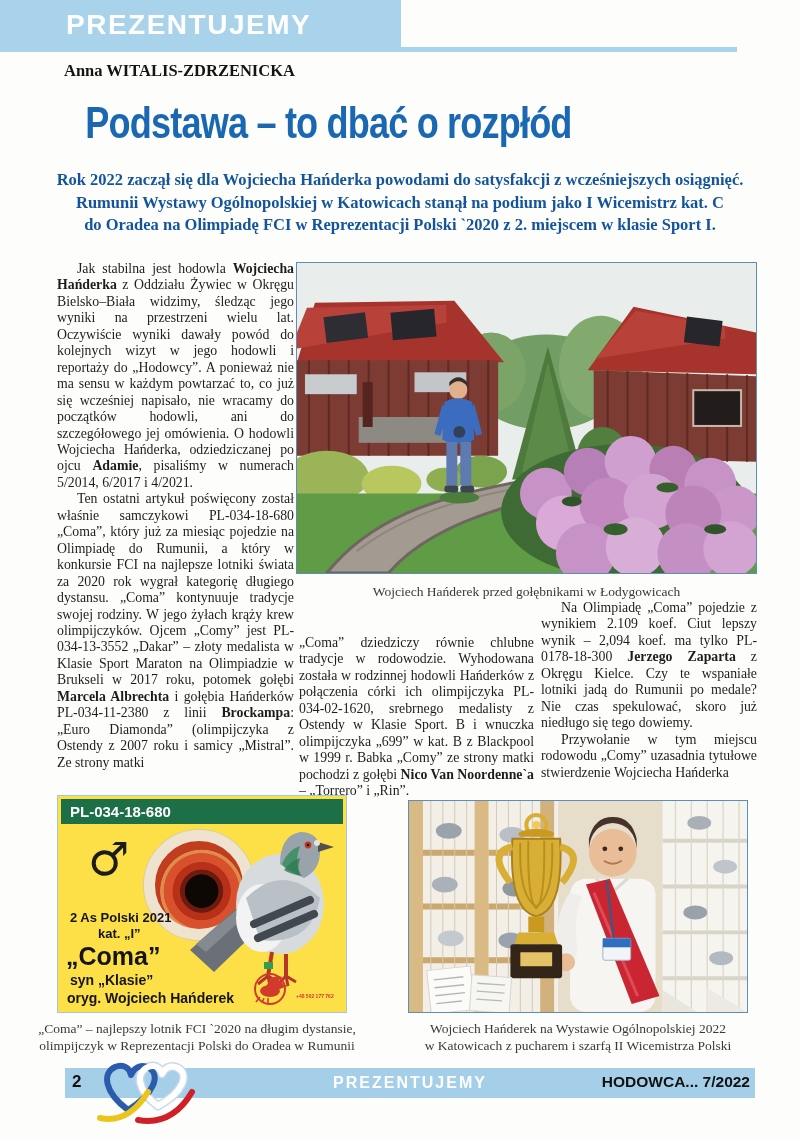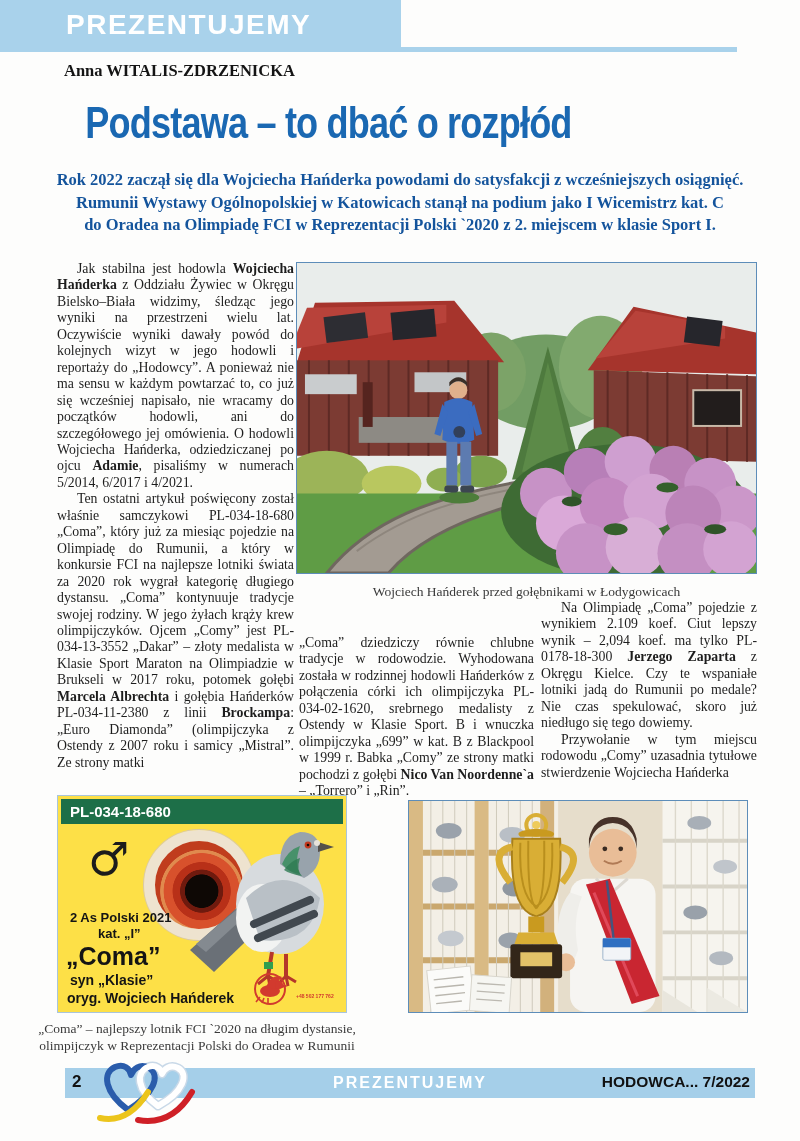--- a/index.html
+++ b/index.html
@@ -299,20 +299,24 @@
       </g>
 
       <g>
         <rect x="20" y="168" width="44" height="44" fill="#fbfbf9" transform="rotate(-6 42 190)" stroke="#d8d5cc"></rect>
         <path d="M26,178 H56 M26,186 H56 M26,194 H56 M26,202 H52" stroke="#b9b6ae" stroke-width="1.4" transform="rotate(-6 42 190)"></path>
         <rect x="62" y="176" width="40" height="36" fill="#f6f6f2" transform="rotate(4 82 194)" stroke="#d8d5cc"></rect>
         <path d="M68,184 H96 M68,192 H96 M68,200 H94" stroke="#bcb9b1" stroke-width="1.4" transform="rotate(4 82 194)"></path>
       </g>
     </svg>
   </div>
+  <div class="cap-right">
+    <div>Wojciech Hańderek  na Wystawie Ogólnopolskiej 2022</div>
+    <div>w Katowicach z pucharem i szarfą II Wicemistrza Polski</div>
+  </div>
 
   <div class="footer-bar"></div>
   <div class="pageno">2</div>
   <svg class="hearts" viewBox="0 0 126 64">
     <path d="M66,46 C44,30 44,12 56,7 C64,4 69,9 70,14 C72,9 78,4 86,8 C97,14 92,32 66,46 Z" fill="none" stroke="#c9d9e8" stroke-width="9" stroke-linejoin="round"></path>
     <path d="M36,50 C12,32 10,13 23,7 C32,3 38,9 39,15 C41,9 48,3 57,8 C69,15 62,34 36,50 Z" fill="none" stroke="#2a5cab" stroke-width="6" stroke-linejoin="round"></path>
     <path d="M66,46 C44,30 44,12 56,7 C64,4 69,9 70,14 C72,9 78,4 86,8 C97,14 92,32 66,46 Z" fill="none" stroke="#ffffff" stroke-width="6" stroke-linejoin="round"></path>
     <path d="M8,58 Q36,64 56,32" stroke="#ecc51c" stroke-width="6" fill="none" stroke-linecap="round"></path>
     <path d="M46,60 Q80,66 100,32" stroke="#cf2027" stroke-width="6" fill="none" stroke-linecap="round"></path>
   </svg>

